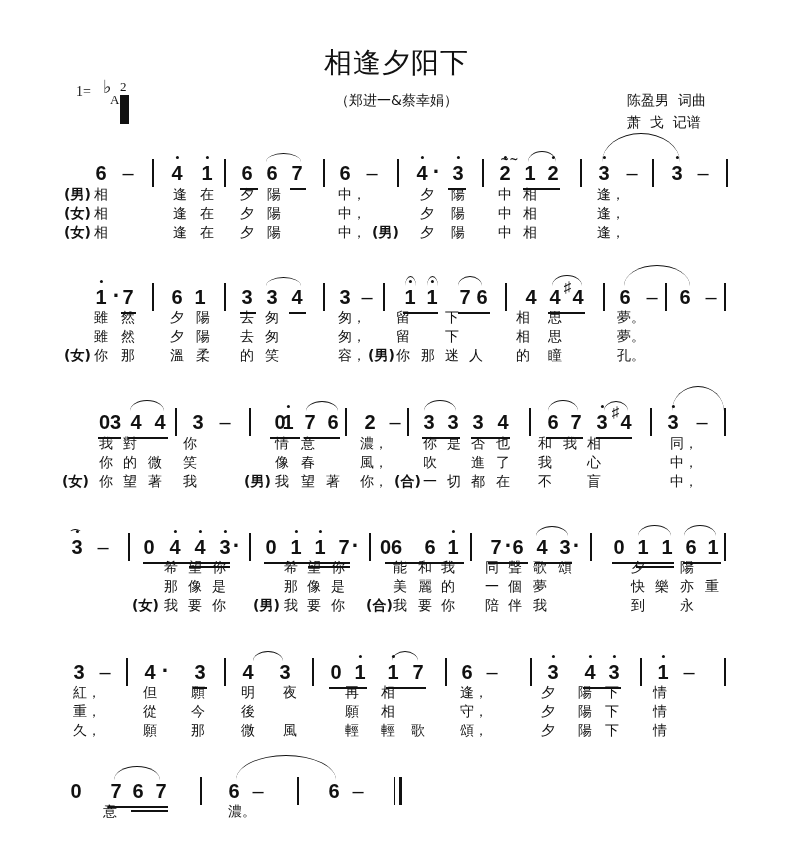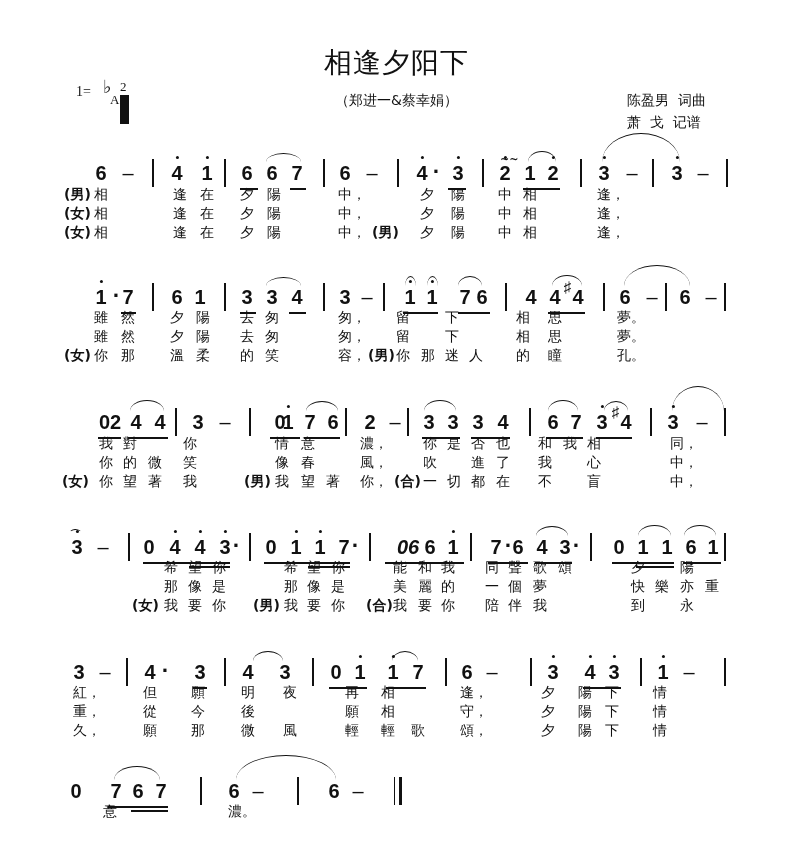--- a/index.html
+++ b/index.html
@@ -191,21 +191,21 @@
     <div class="lyric" style="left: 247px; top: 347px;">的</div>
     <div class="lyric" style="left: 272px; top: 347px;">笑</div>
     <div class="lyric" style="left: 352px; top: 347px;">容，</div>
     <div class="lyric" style="left: 403px; top: 347px;">你</div>
     <div class="lyric" style="left: 428px; top: 347px;">那</div>
     <div class="lyric" style="left: 452px; top: 347px;">迷</div>
     <div class="lyric" style="left: 476px; top: 347px;">人</div>
     <div class="lyric" style="left: 523px; top: 347px;">的</div>
     <div class="lyric" style="left: 555px; top: 347px;">瞳</div>
     <div class="lyric" style="left: 631px; top: 347px;">孔。</div>
-    <div class="note" style="left: 110px; top: 411px; font-weight: bold;">02</div>
+    <div class="note" style="left: 110px; top: 411px; font-weight: bold;">03</div>
     <div class="note" style="left: 136px; top: 411px; font-weight: bold;">4</div>
     <div class="note" style="left: 160px; top: 411px; font-weight: bold;">4</div>
     <div class="note" style="left: 198px; top: 411px; font-weight: bold;">3</div>
     <div class="note" style="left: 225px; top: 411px; font-weight: normal;">–</div>
     <div class="note" style="left: 280px; top: 411px; font-weight: bold;">0</div>
     <div class="note" style="left: 288px; top: 411px; font-weight: bold;">1<span class="dot-hi"></span></div>
     <div class="note" style="left: 310px; top: 411px; font-weight: bold;">7</div>
     <div class="note" style="left: 333px; top: 411px; font-weight: bold;">6</div>
     <div class="note" style="left: 370px; top: 411px; font-weight: bold;">2</div>
     <div class="note" style="left: 395px; top: 411px; font-weight: normal;">–</div>
@@ -290,21 +290,21 @@
     <div class="note" style="left: 149px; top: 536px; font-weight: bold;">0</div>
     <div class="note" style="left: 175px; top: 536px; font-weight: bold;">4<span class="dot-hi"></span></div>
     <div class="note" style="left: 200px; top: 536px; font-weight: bold;">4<span class="dot-hi"></span></div>
     <div class="note" style="left: 225px; top: 536px; font-weight: bold;">3<span class="dot-hi"></span></div>
     <div class="aug" style="left: 236px; top: 535px; font-weight: bold; transform: translateX(-50%);">·</div>
     <div class="note" style="left: 271px; top: 536px; font-weight: bold;">0</div>
     <div class="note" style="left: 296px; top: 536px; font-weight: bold;">1<span class="dot-hi"></span></div>
     <div class="note" style="left: 320px; top: 536px; font-weight: bold;">1<span class="dot-hi"></span></div>
     <div class="note" style="left: 344px; top: 536px; font-weight: bold;">7</div>
     <div class="aug" style="left: 355px; top: 535px; font-weight: bold; transform: translateX(-50%);">·</div>
-    <div class="note" style="left: 408px; top: 536px; font-weight: bold; font-style: italic;">06</div>
+    <div class="note" style="left: 391px; top: 536px; font-weight: bold;">06</div>
     <div class="note" style="left: 430px; top: 536px; font-weight: bold;">6</div>
     <div class="note" style="left: 453px; top: 536px; font-weight: bold;">1<span class="dot-hi"></span></div>
     <div class="note" style="left: 496px; top: 536px; font-weight: bold;">7</div>
     <div class="aug" style="left: 508px; top: 535px; font-weight: bold; transform: translateX(-50%);">·</div>
     <div class="note" style="left: 518px; top: 536px; font-weight: bold;">6</div>
     <div class="note" style="left: 542px; top: 536px; font-weight: bold;">4</div>
     <div class="note" style="left: 565px; top: 536px; font-weight: bold;">3</div>
     <div class="aug" style="left: 576px; top: 535px; font-weight: bold; transform: translateX(-50%);">·</div>
     <div class="note" style="left: 619px; top: 536px; font-weight: bold;">0</div>
     <div class="note" style="left: 643px; top: 536px; font-weight: bold;">1</div>

